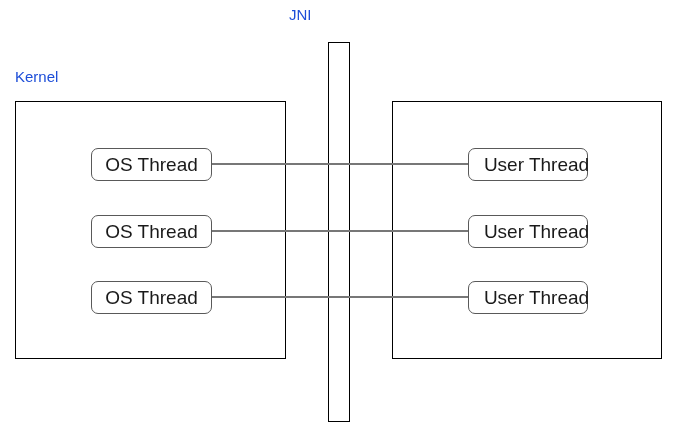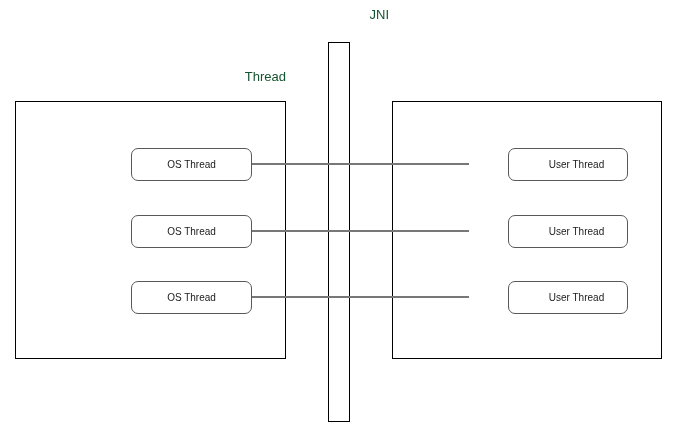--- a/index.html
+++ b/index.html
@@ -14,23 +14,23 @@
     position: relative;
     width: 677px;
     height: 442px;
     background: #ffffff;
     overflow: hidden;
   }
 
   
   .section-title {
     position: absolute;
-    font-size: 13px;
-    color: #14532d;
-    text-align: right;
+    font-size: 15px;
+    color: #1d4ed8;
+    text-align: left;
     white-space: nowrap;
     line-height: 16px;
   }
   #kernel-title { left: 15px;  top: 69px;  width: 271px; }
   #jvm-title    { left: 392px; top: 69px;  width: 270px; }
   #jni-title    { left: 289px; top: 7px;   width: 100px; }
 
   
   .container-box {
     position: absolute;
@@ -56,25 +56,24 @@
   
   .thread-node {
     position: absolute;
     border: 1.3px solid #595959;
     border-radius: 7px;
     background: #ffffff;
     box-sizing: border-box;
     display: flex;
     align-items: center;
     justify-content: center;
-    font-size: 10px;
+    font-size: 19px;
     color: #1a1a1a;
     white-space: nowrap;
     z-index: 3;
-    margin-left: 40px;
   }
   .os-thread   { left: 91px;  width: 121px; height: 33px; }
   .user-thread { left: 468px; width: 120px; height: 33px; padding-left: 17px; }
   .row-1 { top: 148px; }
   .row-2 { top: 215px; }
   .row-3 { top: 281px; }
 
   
   .connector {
     position: absolute;
@@ -90,21 +89,21 @@
 </style>
 </head>
 <body>
 
 <div id="canvas">
 
   <div id="jni-title" class="section-title">JNI</div>
 
   <div id="jni-bar"></div>
 
-  <div id="kernel-title" class="section-title">Thread</div>
+  <div id="kernel-title" class="section-title">Kernel</div>
   <div id="kernel-box" class="container-box"></div>
 
   <div id="jvm-box" class="container-box"></div>
 
   <div id="connector-1" class="connector"></div>
   <div id="connector-2" class="connector"></div>
   <div id="connector-3" class="connector"></div>
 
   <div class="thread-node os-thread row-1">OS Thread</div>
   <div class="thread-node os-thread row-2">OS Thread</div>

